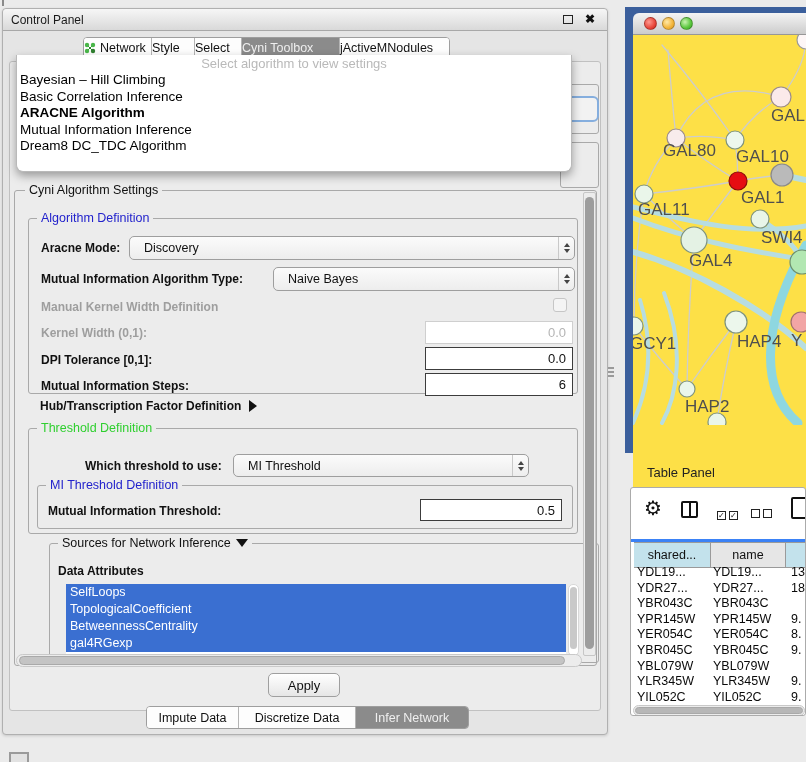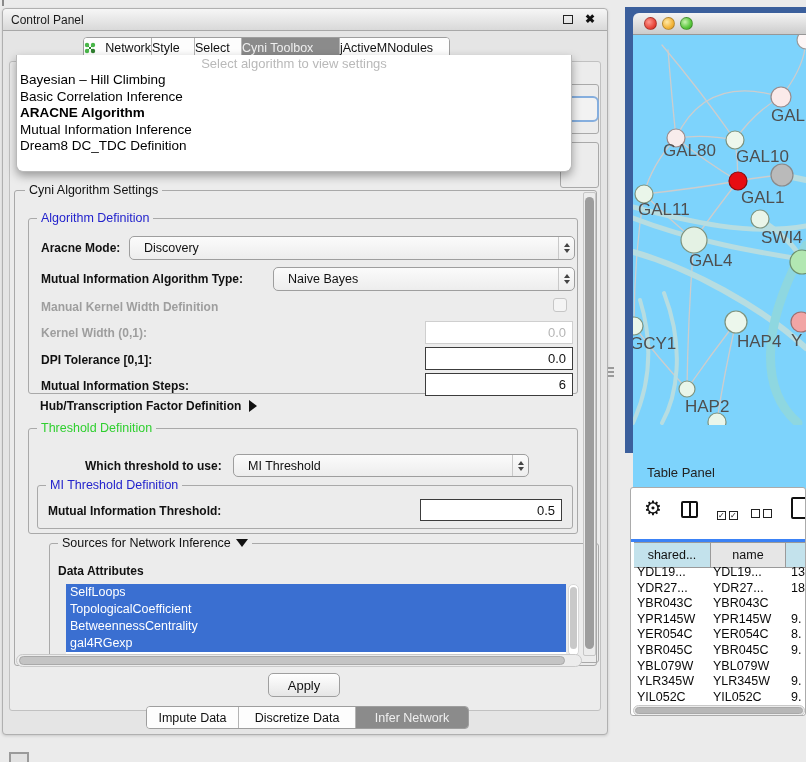--- a/index.html
+++ b/index.html
@@ -13,21 +13,21 @@
     box-shadow:0 1px 3px rgba(0,0,0,.15);}
   .cp-titlebar{position:absolute;left:0;top:0;width:100%;height:22px;
     background:linear-gradient(#f6f6f6,#d9d9d9);border-bottom:1px solid #a8a8a8;
     border-radius:4px 4px 0 0;}
   .cp-title{position:absolute;left:8px;top:4px;font-size:12px;color:#1a1a1a;}
   .win-float{position:absolute;right:34px;top:6px;width:10px;height:9px;border:1.5px solid #222;}
   .win-close{position:absolute;right:12px;top:3px;font-size:12px;font-weight:bold;color:#111;}
 
   .tabbar{position:absolute;left:80px;top:28px;height:22px;display:flex;
     border:1px solid #9e9e9e;border-radius:4px;overflow:hidden;background:#fff;}
-  .tabseg{height:100%;display:flex;align-items:center;justify-content:space-between;
+  .tabseg{height:100%;display:flex;align-items:center;justify-content:flex-start;
     font-size:12.5px;background:#fdfdfd;border-right:1px solid #b4b4b4;color:#111;gap:4px;}
   .tabseg:last-child{border-right:none;}
   .tabseg.sel{background:#8b8b8b;color:#efefef;}
 
   .cp-inner{position:absolute;left:6px;top:52px;width:592px;height:650px;
     background:#ececec;border:1px solid #c1c1c1;border-radius:3px;}
 
   
   .fs{position:absolute;border:1px solid #a9a9a9;border-radius:3px;}
   .fs-legend{position:absolute;top:-8px;left:8px;background:#ececec;padding:0 4px;
@@ -90,21 +90,21 @@
   .frag{position:absolute;z-index:2;}
 
   
   #net-frame{position:absolute;left:625px;top:7px;width:181px;height:446px;background:#3b5f9c;}
   #net-titlebar{position:absolute;left:633px;top:13px;width:173px;height:22px;
     background:linear-gradient(#f4f4f4,#cccccc);border-bottom:1px solid #979797;border-radius:6px 0 0 0;}
   .tl{position:absolute;top:4px;width:13px;height:13px;border-radius:50%;border:1px solid rgba(0,0,0,.25);}
   .tl-red{left:11px;background:radial-gradient(circle at 4px 4px,#ff9a90,#e8483c 60%,#c22015);}
   .tl-yellow{left:29px;background:radial-gradient(circle at 4px 4px,#ffe9a8,#f3b438 60%,#d3962a);}
   .tl-green{left:47px;background:radial-gradient(circle at 4px 4px,#c9f3b0,#58c63b 60%,#3d9e28);}
-  #net-content{position:absolute;left:633px;top:35px;width:173px;height:484px;background:#7dd3fc;overflow:hidden;}
+  #net-content{position:absolute;left:633px;top:35px;width:173px;height:484px;background:#fde047;overflow:hidden;}
 
   
   #table-title{position:absolute;left:636px;top:465px;font-size:13px;color:#222;margin-left:11px;}
   #table-box{position:absolute;left:630px;top:487px;width:176px;height:229px;background:#fff;
     border:1px solid #ababab;border-radius:3px;overflow:hidden;}
   .tb-icon{position:absolute;color:#111;}
   .icon-cols{width:17px;height:17px;border:2px solid #111;border-radius:2px;}
   .icon-cols:after{content:"";position:absolute;left:6px;top:0;width:2px;height:13px;background:#111;}
   .cbx{display:inline-block;width:9px;height:9px;border:1.5px solid #222;margin-right:3px;font-size:8px;line-height:8px;}
   .icon-doc{width:18px;height:22px;border:2px solid #111;border-radius:2px;background:#fff;}
@@ -168,21 +168,21 @@
   <div class="frag" style="left:558px;top:96px;width:41px;height:26px;border:2px solid #85aede;border-radius:6px;background:#f2f2f2;"></div>
   <div class="frag" style="left:560px;top:142px;width:39px;height:46px;border:1px solid #a9a9a9;border-radius:3px;"></div>
 
   <div id="algo-popup">
     <div class="popup-placeholder">Select algorithm to view settings</div>
     <div id="algo-items">
         <div class="popup-item">Bayesian – Hill Climbing</div>
         <div class="popup-item">Basic Correlation Inference</div>
         <div class="popup-item bold">ARACNE Algorithm</div>
         <div class="popup-item">Mutual Information Inference</div>
-        <div class="popup-item">Dream8 DC_TDC Definition</div>
+        <div class="popup-item">Dream8 DC_TDC Algorithm</div>
       </div>
   </div>
 
   <div class="fs" style="left:14px;top:190px;width:583px;height:476px;">
     <span class="fs-legend" style="left:10px;">Cyni Algorithm Settings</span>
   </div>
 
   <div class="fs" style="left:28px;top:218px;width:550px;height:176px;">
     <span class="fs-legend leg-blue">Algorithm Definition</span>
     <span class="blabel" style="left:12px;top:22px;">Aracne Mode:</span>

